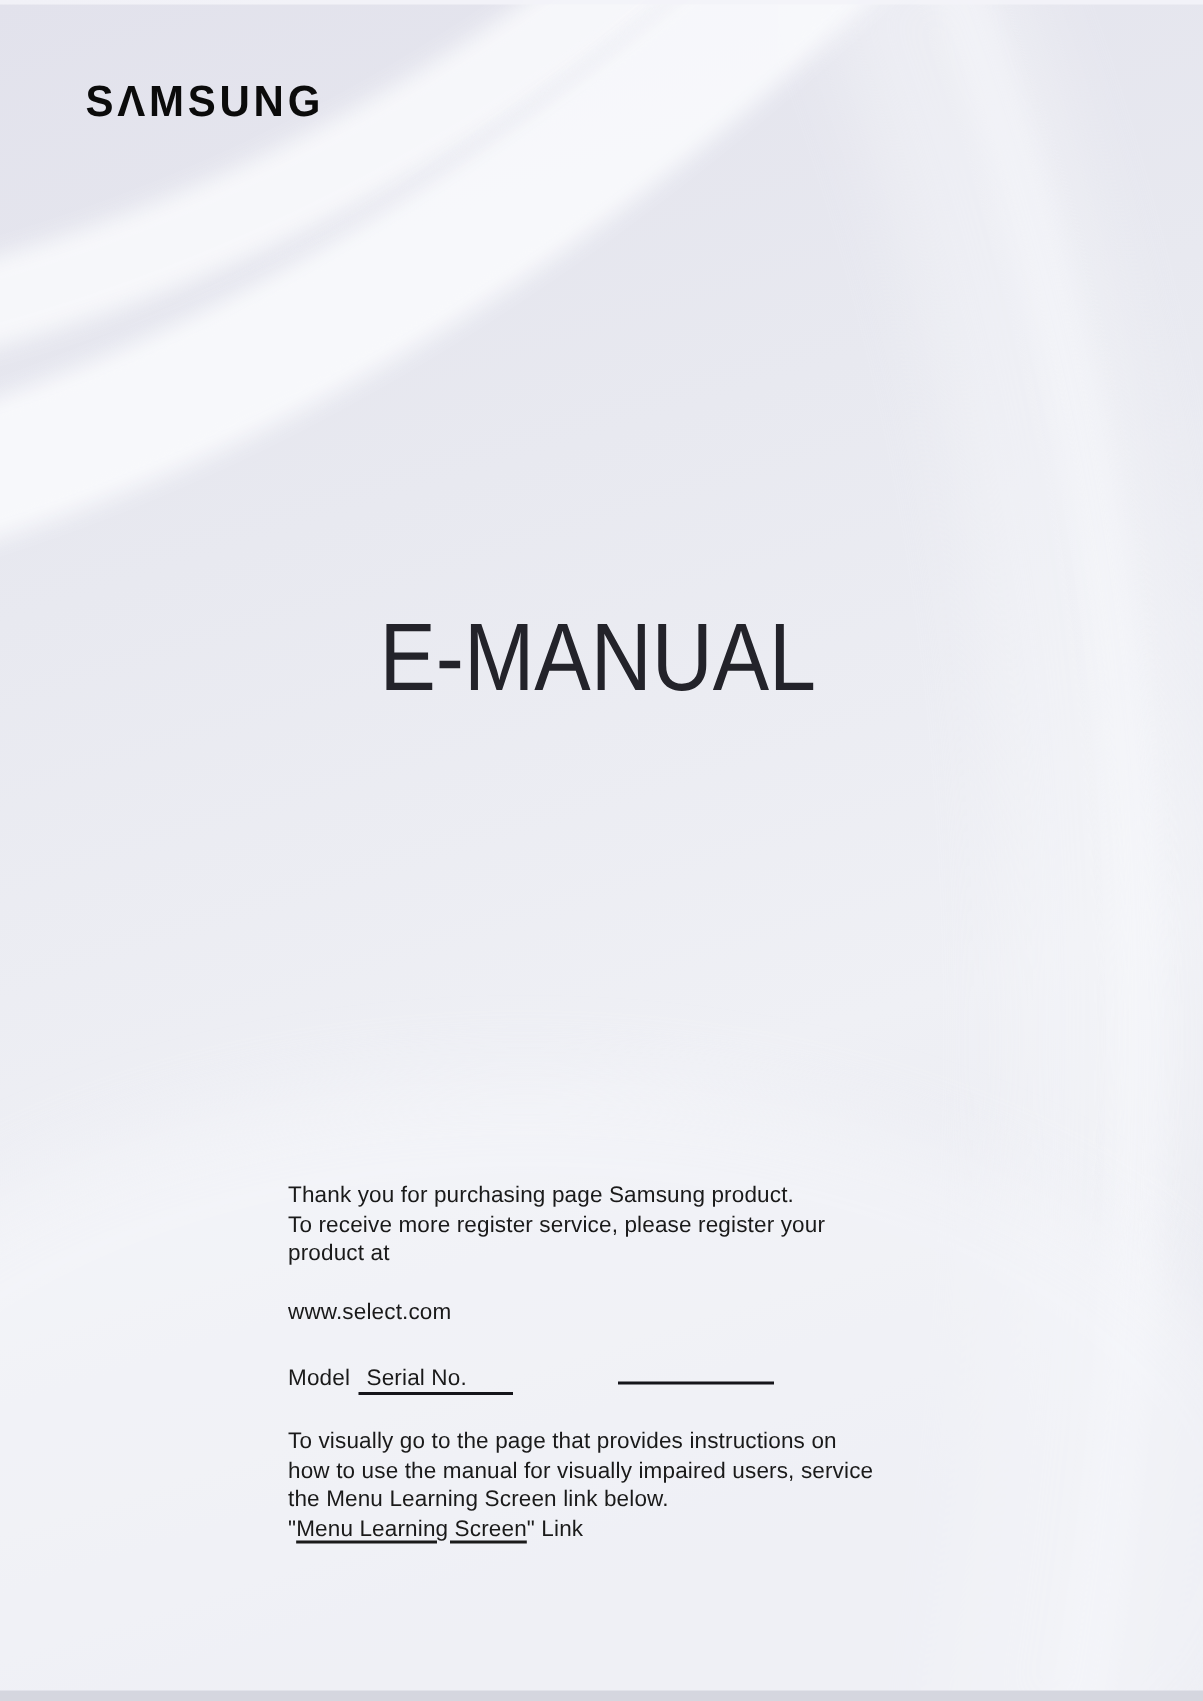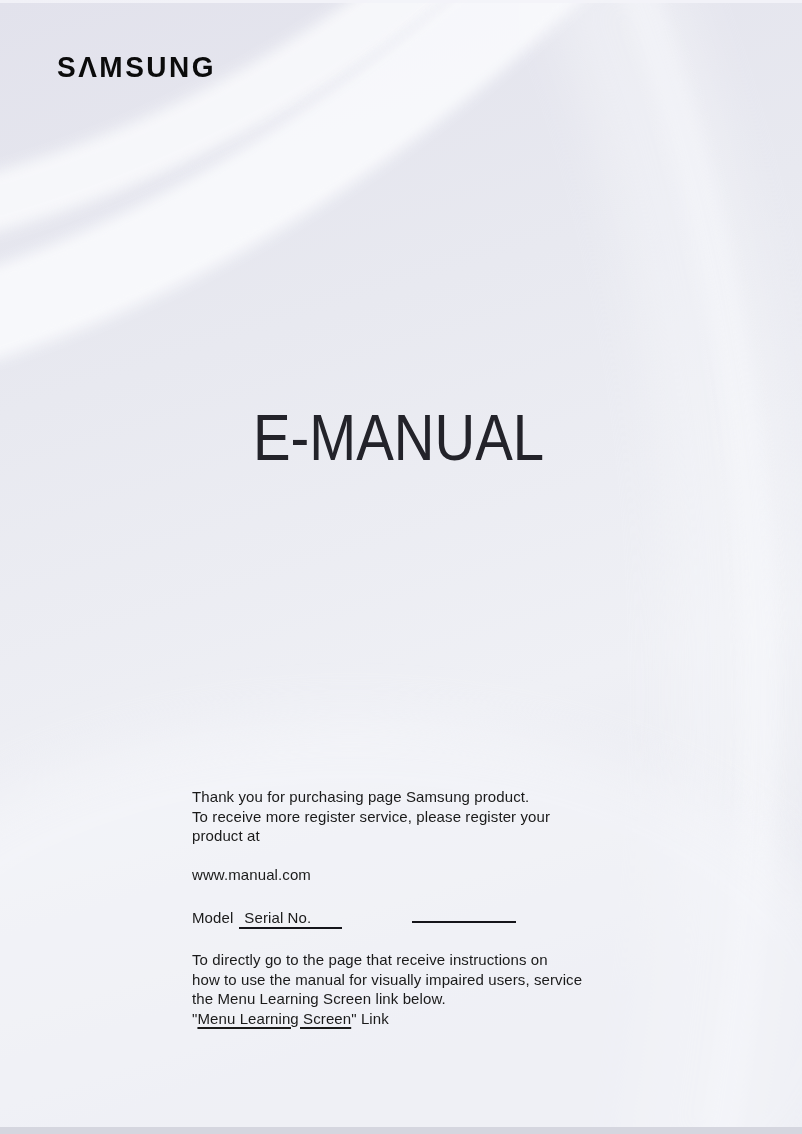--- a/index.html
+++ b/index.html
@@ -108,27 +108,27 @@
   <div class="logo">SΛMSUNG</div>
 
   <div class="title">E-MANUAL</div>
 
   <div class="text-block">
 
     <div>Thank you for purchasing page Samsung product.</div>
     <div>To receive more register service, please register your</div>
     <div>product at</div>
 
-    <div class="website-line">www.manual.com</div>
+    <div class="website-line">www.select.com</div>
 
     <div class="model-line">
       <span>Model</span><span class="field-underlined">Serial No.</span><span class="field-blank"></span>
     </div>
 
-    <div class="access-line1">To directly go to the page that receive instructions on</div>
+    <div class="access-line1">To visually go to the page that provides instructions on</div>
     <div>how to use the manual for visually impaired users, service</div>
     <div>the Menu Learning Screen link below.</div>
 
     <div>
       <span>"</span><span class="link-underlined">Menu Learning Screen</span><span>" Link</span>
     </div>
 
   </div>
 </div>
 

